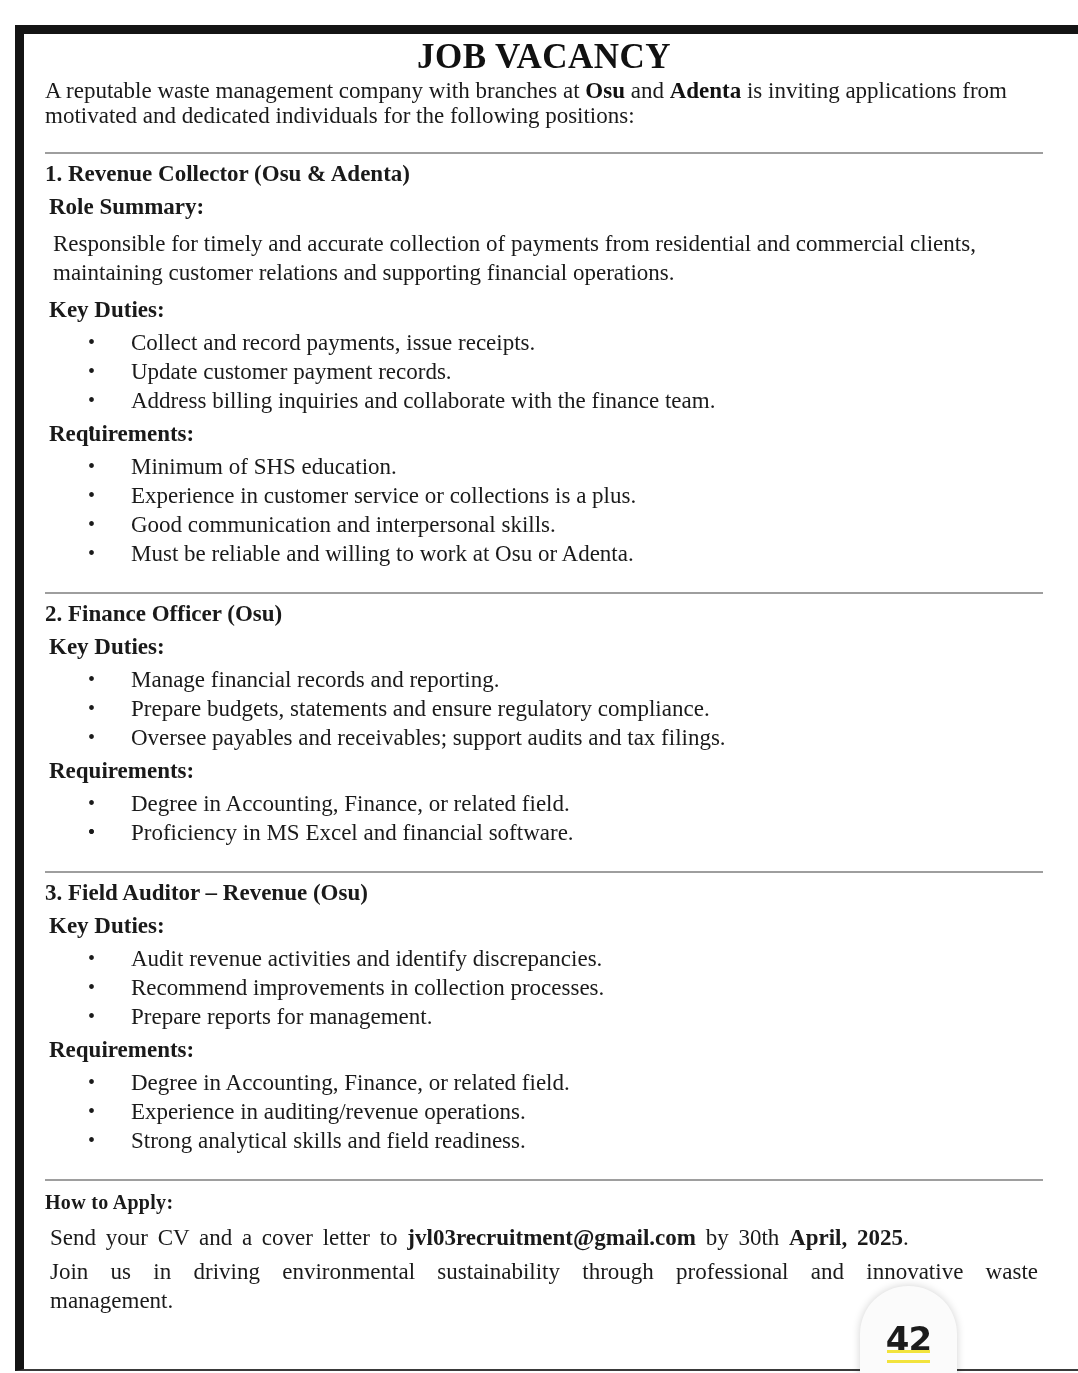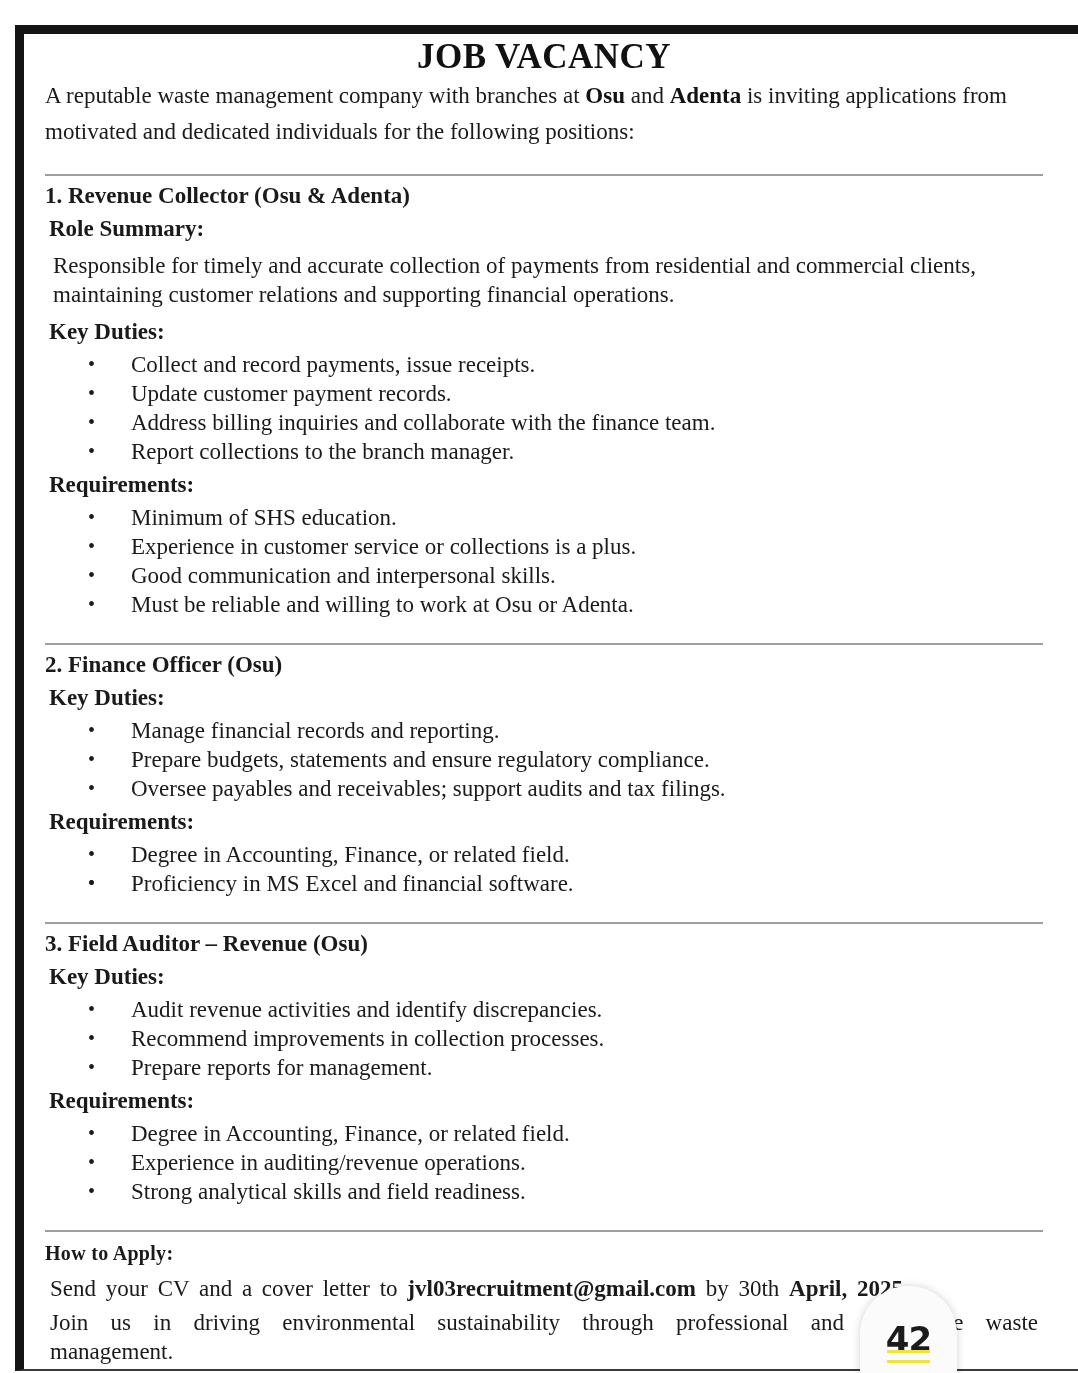--- a/index.html
+++ b/index.html
@@ -37,21 +37,21 @@
       text-align: center;
       font-weight: bold;
       font-size: 35px;
       letter-spacing: 0.5px;
       line-height: 42px;
       margin: 0 0 0 0;
       color: #111;
     }
     .intro {
       font-size: 23px;
-      line-height: 36px;
+      line-height: 25px;
       margin: 0;
       text-align: left;
     }
     .intro b { color: #111; }
     .sep {
       height: 2px;
       background: #9e9e9e;
       margin: 24px 0 5px 0;
       width: 998px;
     }
@@ -150,21 +150,21 @@
   <div class="sep"></div>
   <section>
     <div class="sec-title">1. Revenue Collector (Osu &amp; Adenta)</div>
     <div class="label">Role Summary:</div>
     <p class="para">Responsible for timely and accurate collection of payments from residential and commercial clients, maintaining customer relations and supporting financial operations.</p>
     <div class="label">Key Duties:</div>
     <ul class="bullets">
       <li><span class="dot">•</span><span>Collect and record payments, issue receipts.</span></li>
       <li><span class="dot">•</span><span>Update customer payment records.</span></li>
       <li><span class="dot">•</span><span>Address billing inquiries and collaborate with the finance team.</span></li>
-      <li><span class="dot">•</span><span>Report collections to the branch manager.</span></li>
+      <li><span class="dot">•</span></li>
     </ul>
     <div class="label">Requirements:</div>
     <ul class="bullets">
       <li><span class="dot">•</span><span>Minimum of SHS education.</span></li>
       <li><span class="dot">•</span><span>Experience in customer service or collections is a plus.</span></li>
       <li><span class="dot">•</span><span>Good communication and interpersonal skills.</span></li>
       <li><span class="dot">•</span><span>Must be reliable and willing to work at Osu or Adenta.</span></li>
     </ul>
   </section>
 

